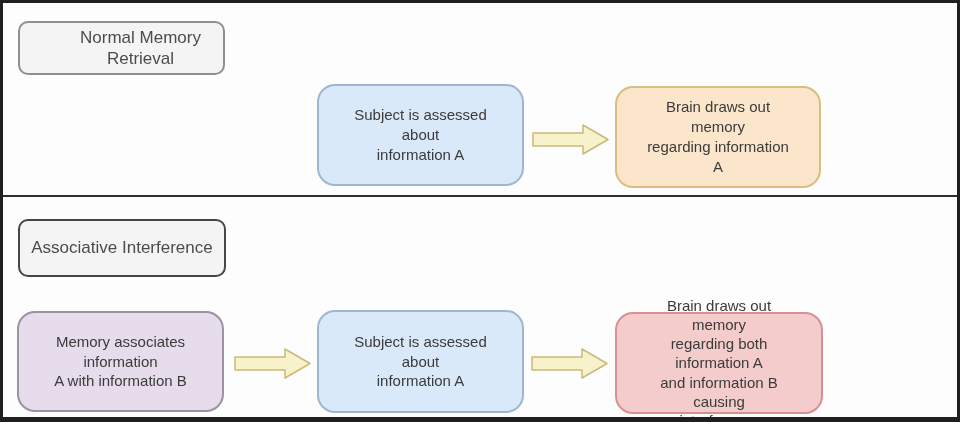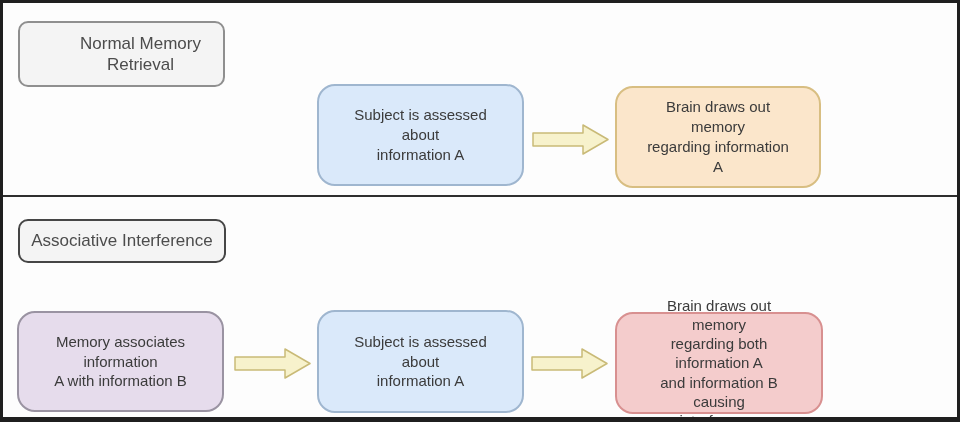--- a/index.html
+++ b/index.html
@@ -38,26 +38,26 @@
     line-height: 1.32;
   }
   .section-label {
     background: #f4f4f4;
     border-radius: 10px;
     font-size: 17px;
     color: #4c4c4c;
     line-height: 1.25;
   }
   .label-normal {
-    left: 15px; top: 18px; width: 207px; height: 66px;
+    left: 15px; top: 18px; width: 207px; height: 54px;
     border: 2px solid #8f8f8f;
     padding-left: 38px;
   }
   .label-assoc {
-    left: 15px; top: 216px; width: 208px; height: 44px;
+    left: 15px; top: 216px; width: 208px; height: 58px;
     border: 2px solid #464646;
   }
   .node {
     border-radius: 18px;
     font-size: 15px;
     padding: 6px 24px;
   }
   .node-blue {
     background: #dae9fa;
     border: 2px solid #9fb6cf;

